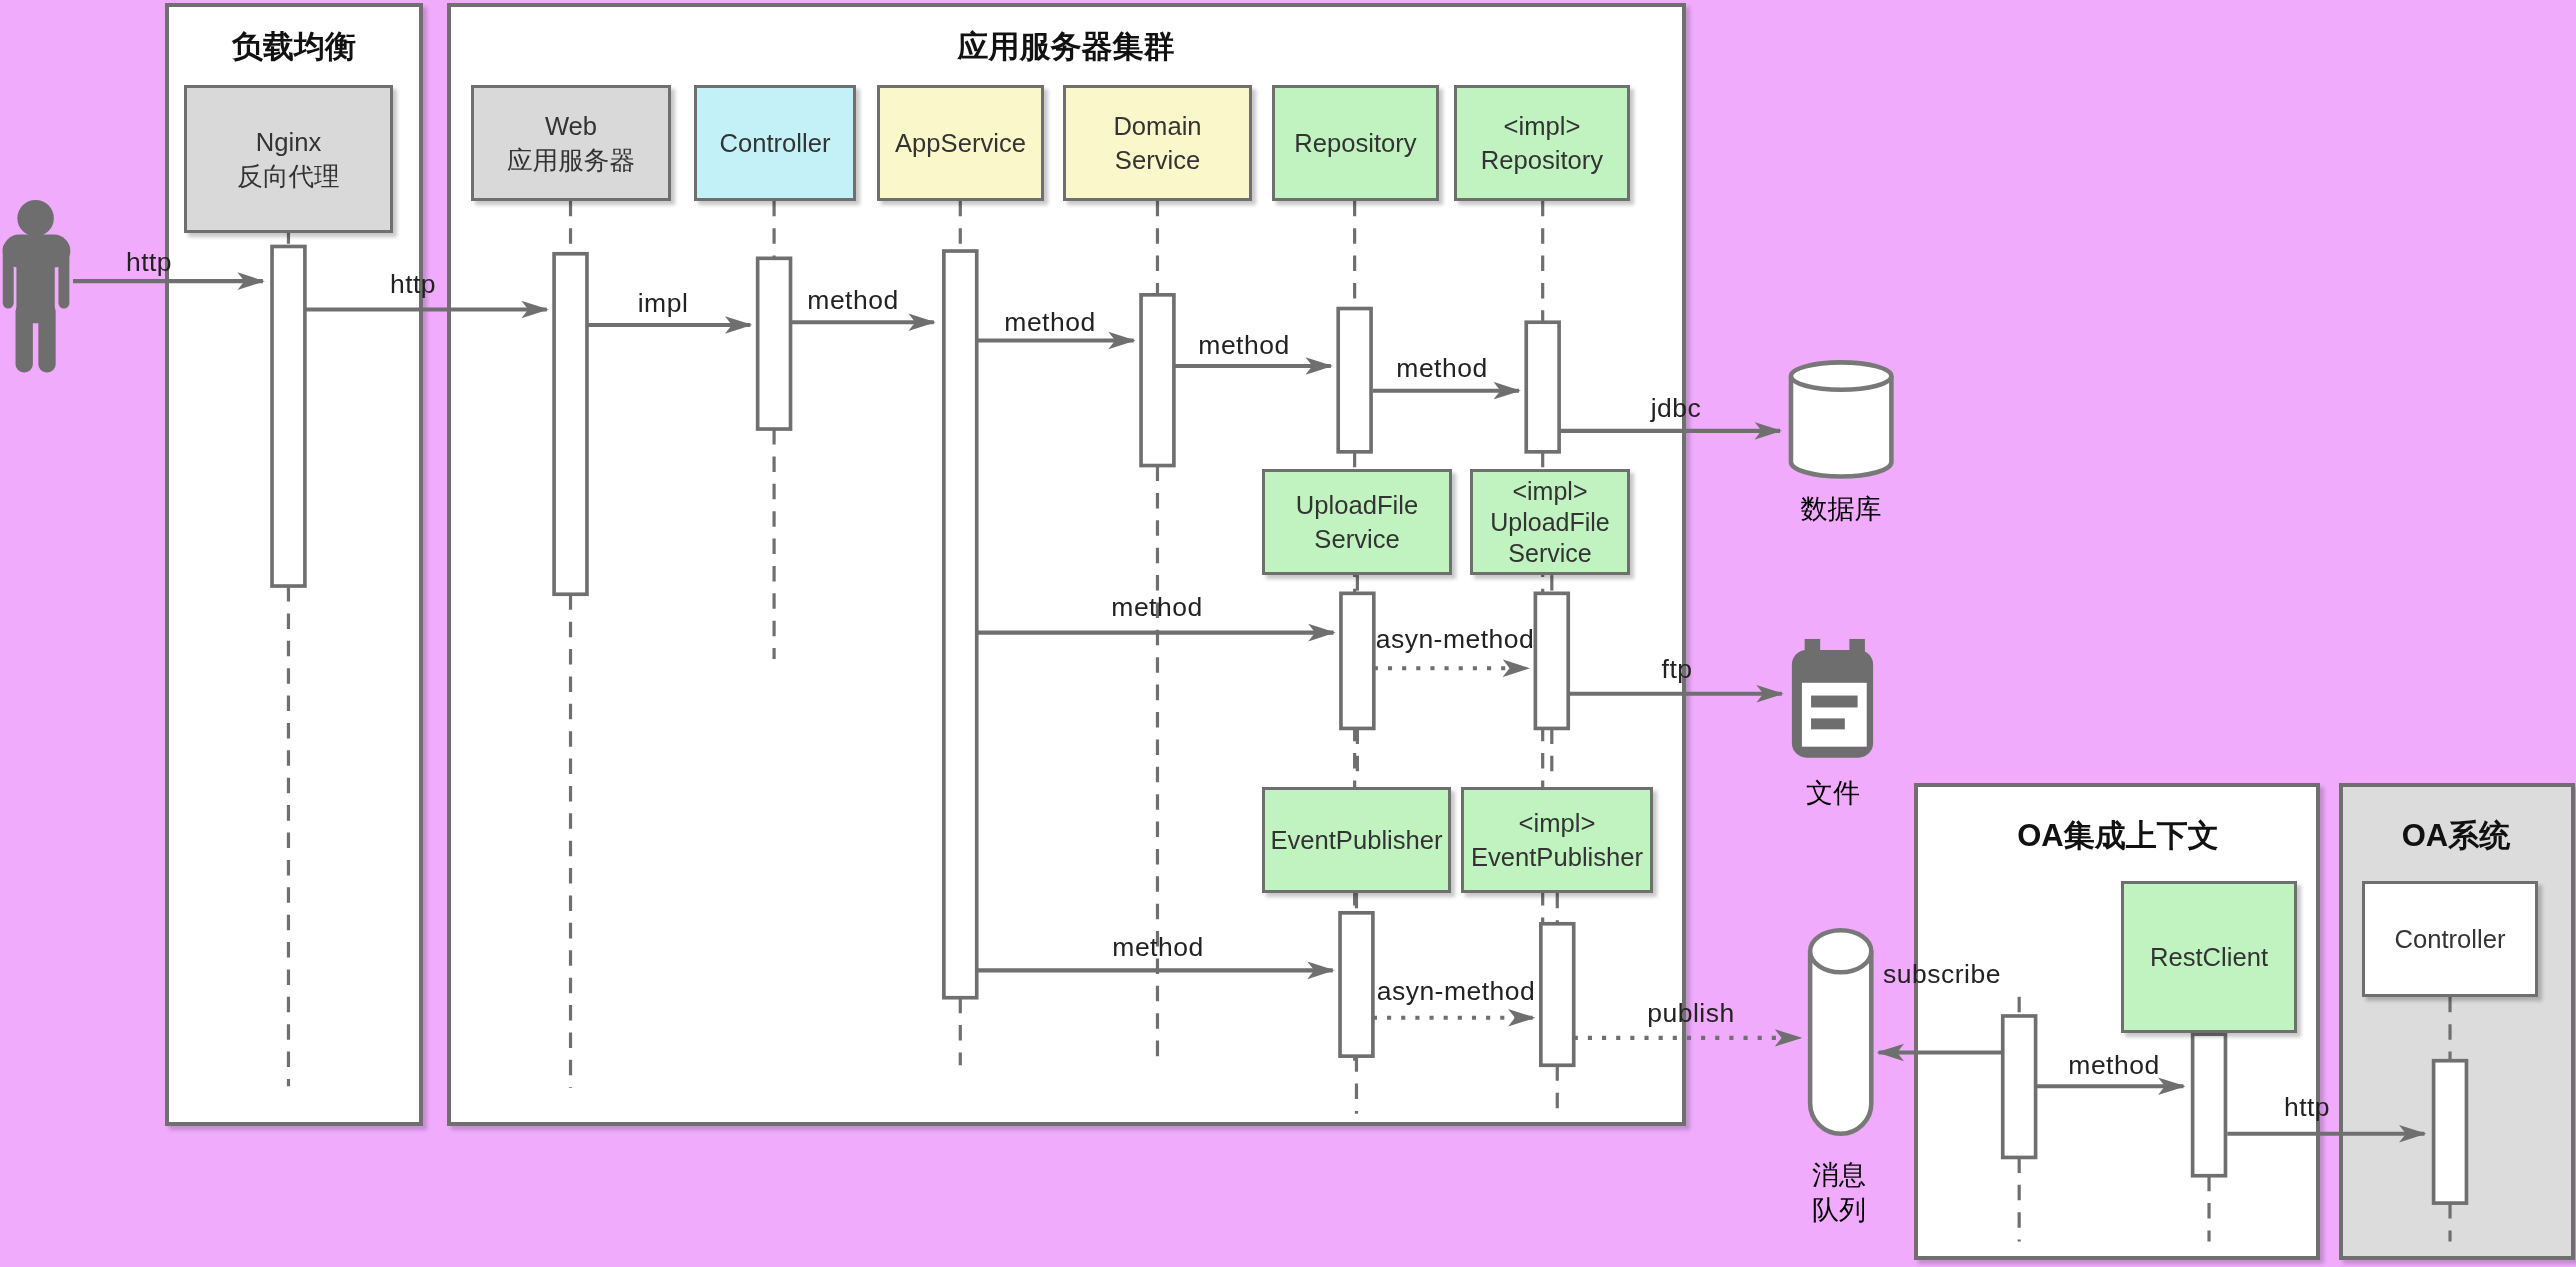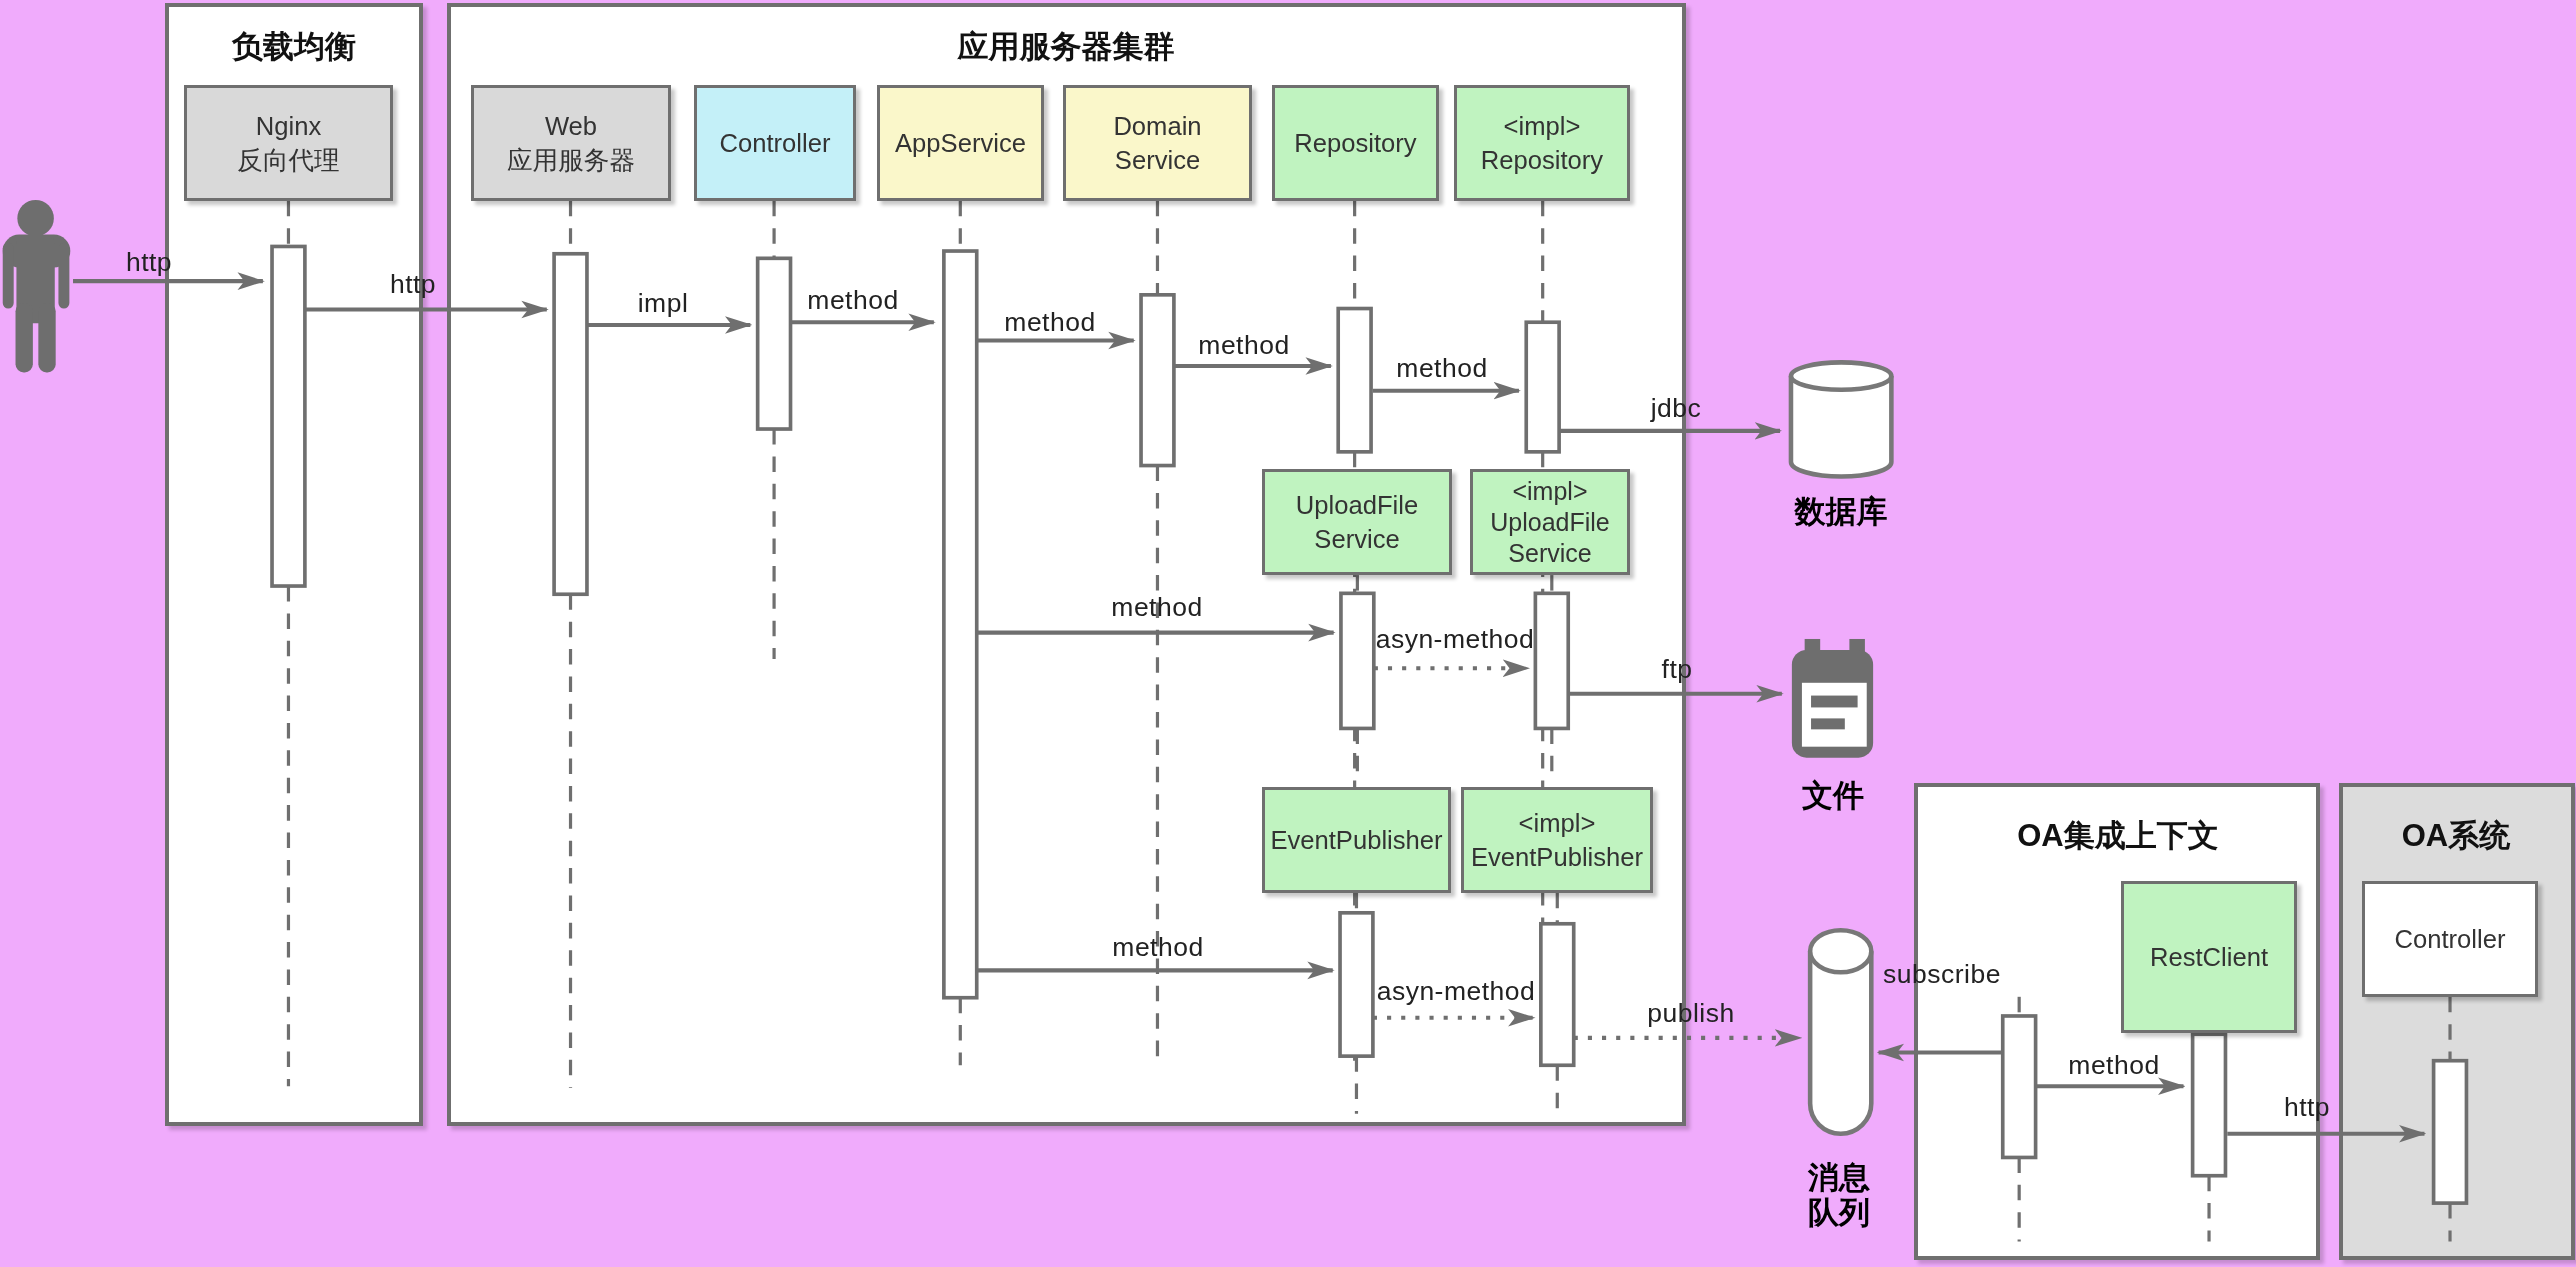--- a/index.html
+++ b/index.html
@@ -44,21 +44,21 @@
   .pbox.yellow{background:var(--color-box_yellow);}
   .pbox.green{background:var(--color-box_green);}
   .pbox.white{background:var(--color-box_white);}
   .msg{
     position:absolute;transform:translateX(-50%);
     font-size:26.5px;color:var(--color-text_dark);white-space:nowrap;
     letter-spacing:0.5px;z-index:5;
   }
   .cn-label{
     position:absolute;transform:translateX(-50%);
-    font-size:31px;font-weight:bold;color:#000;white-space:nowrap;z-index:5;
+    font-size:27px;font-weight:normal;color:#000;white-space:nowrap;z-index:5;
   }
   .lifeline{stroke:var(--color-line_gray);stroke-width:3.5;stroke-dasharray:17 13;fill:none;}
   .actbar{fill:#fff;stroke:var(--color-border_gray);stroke-width:4;}
   .arrow{stroke:var(--color-line_gray);stroke-width:4.5;fill:none;}
   .arrow.dotted{stroke-dasharray:4.5 11;}
   .cyl{fill:#fff;stroke:#787878;stroke-width:5;}
   .fileicon{fill:var(--color-icon_gray);}
   .person{fill:var(--color-icon_gray);}
 </style>
 </head>
@@ -174,21 +174,21 @@
       <rect x="1984" y="762" width="51" height="13"></rect>
       <rect x="1984" y="787" width="37" height="12"></rect>
     </g>
 
     <g>
       <path class="cyl" d="M1983,1042 V1209 A33.5,33 0 0 0 2050,1209 V1042"></path>
       <ellipse class="cyl" cx="2016.5" cy="1042" rx="33.5" ry="23"></ellipse>
     </g>
   </svg>
 
-  <div class="pbox gray" style="left:184px;top:85px;width:209px;height:116px">
+  <div class="pbox gray" style="left:184px;top:85px;width:209px;height:148px">
     <span>Nginx</span>
     <span>反向代理</span>
   </div>
   <div class="pbox gray" style="left:471px;top:85px;width:200px;height:116px">
     <span>Web</span>
     <span>应用服务器</span>
   </div>
   <div class="pbox cyan" style="left:694px;top:85px;width:162px;height:116px">
     <span>Controller</span>
   </div>

